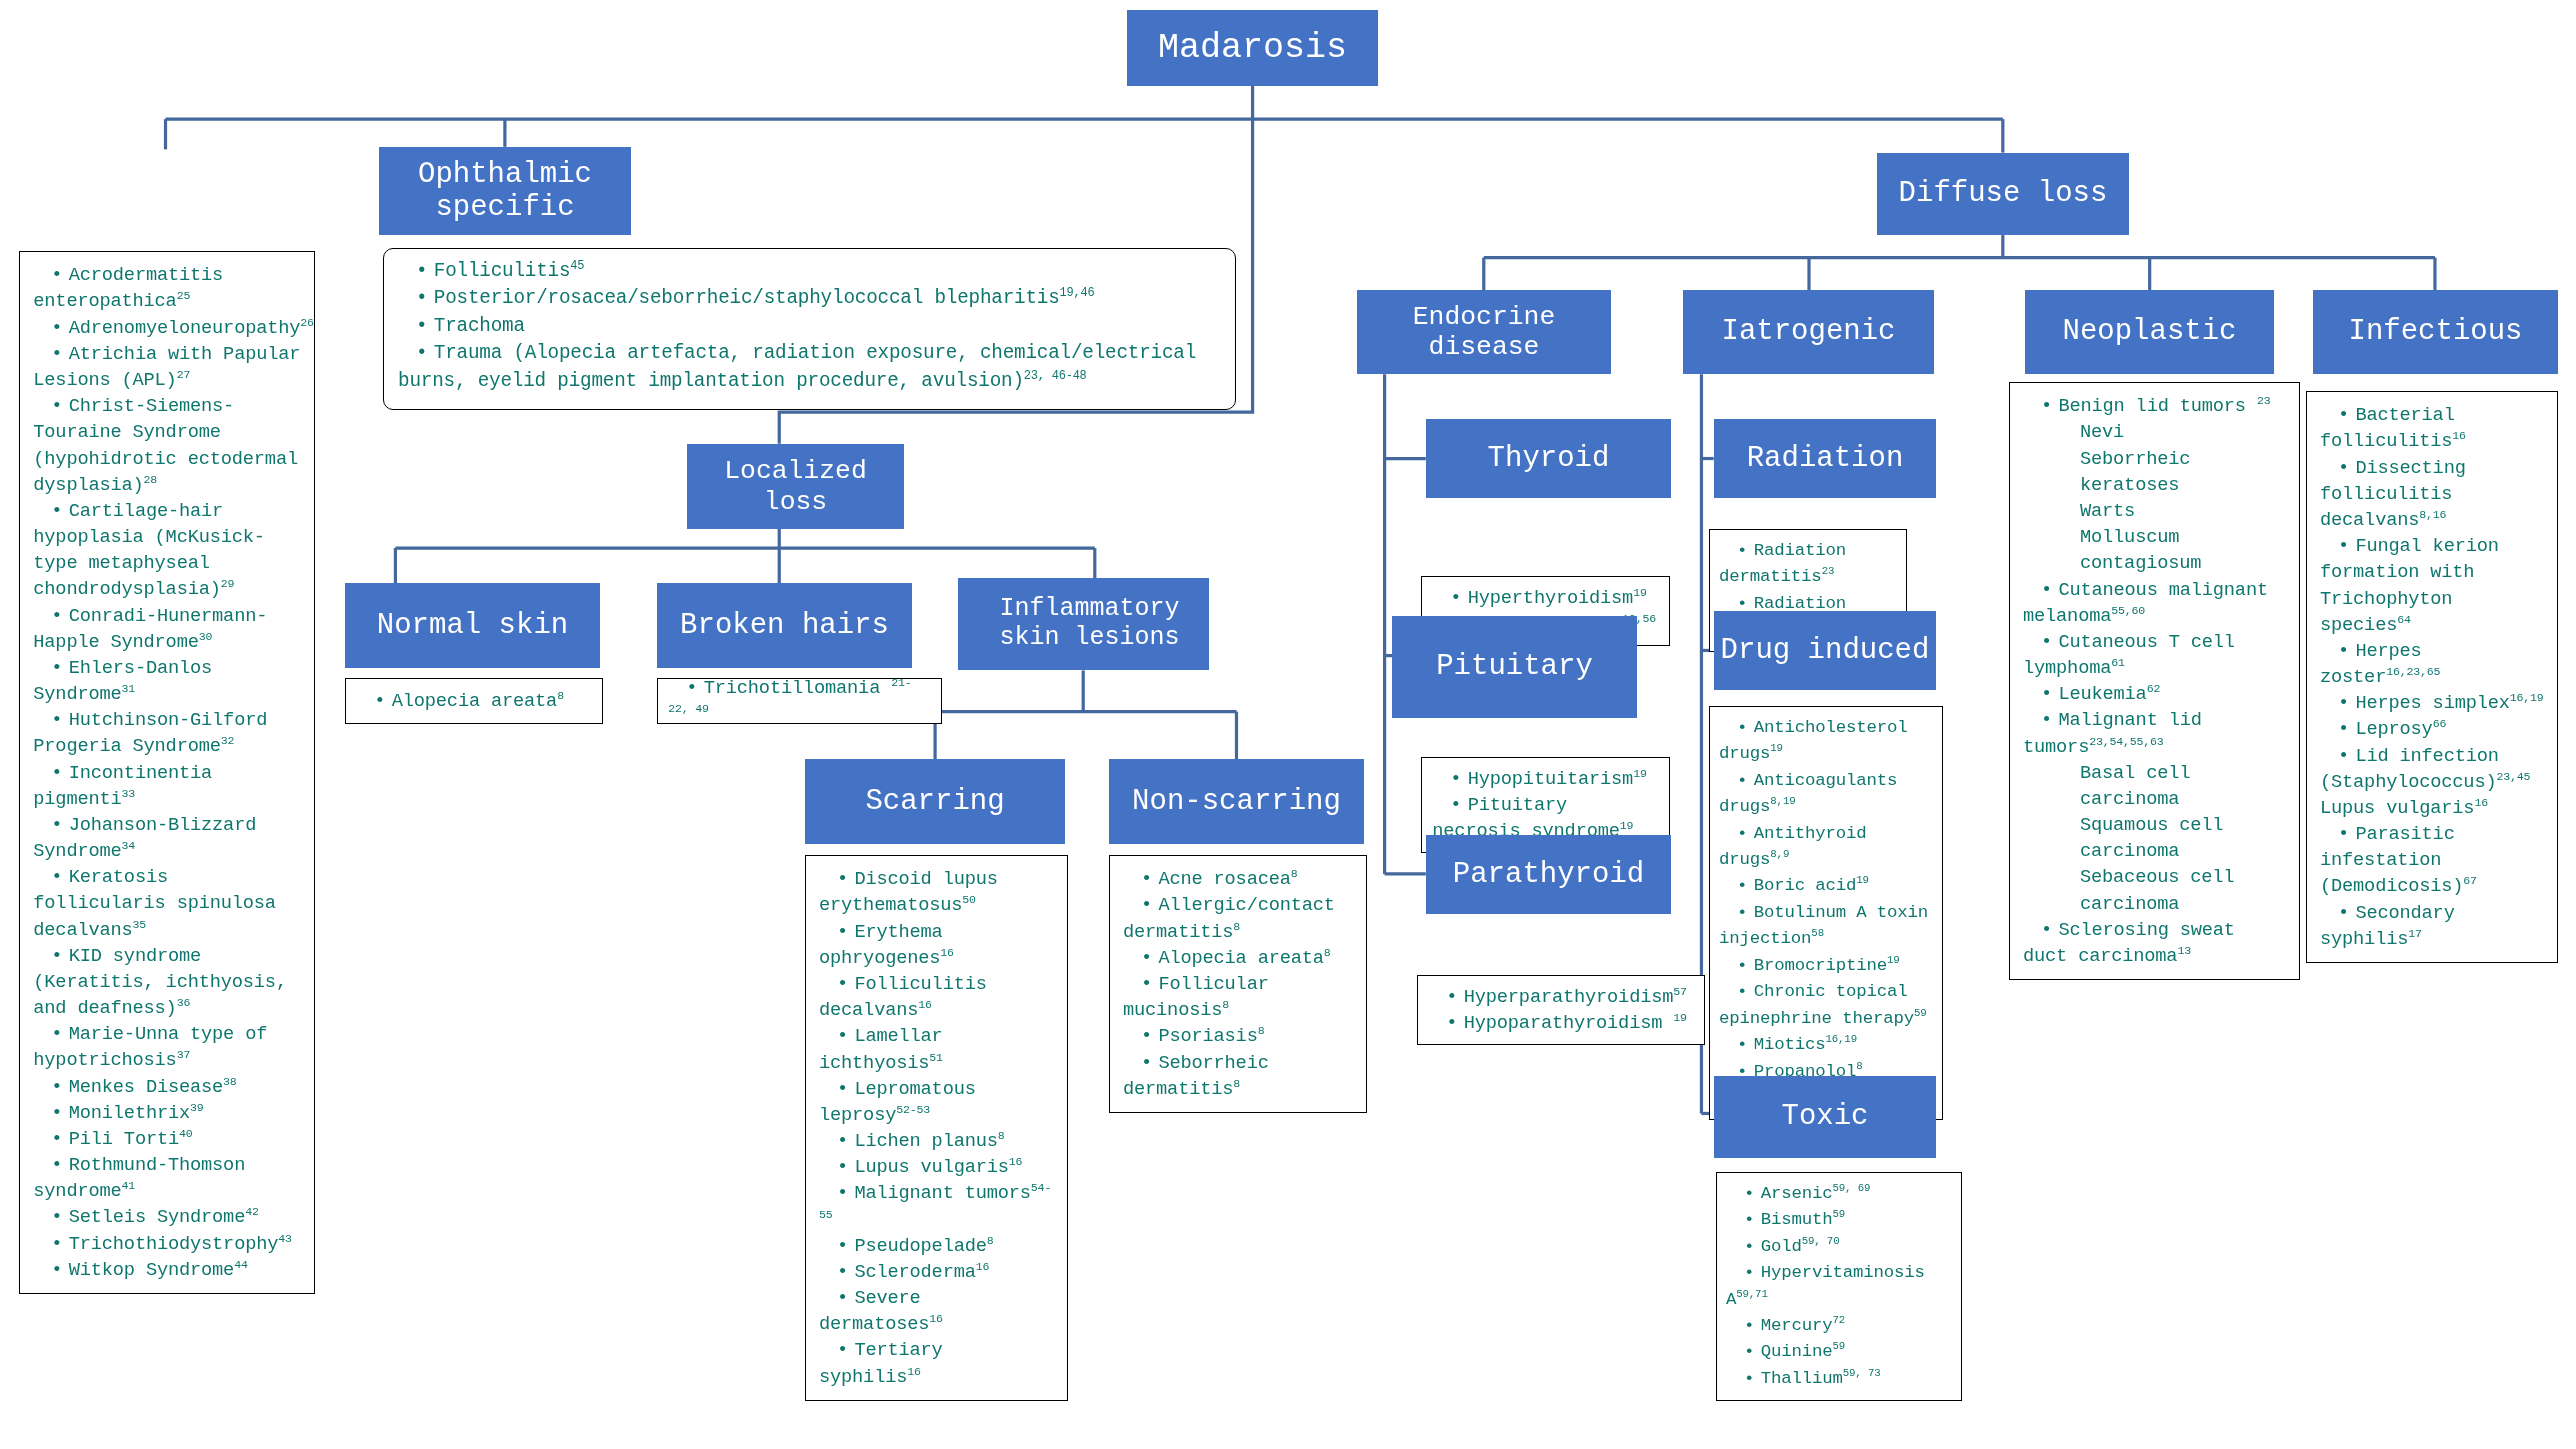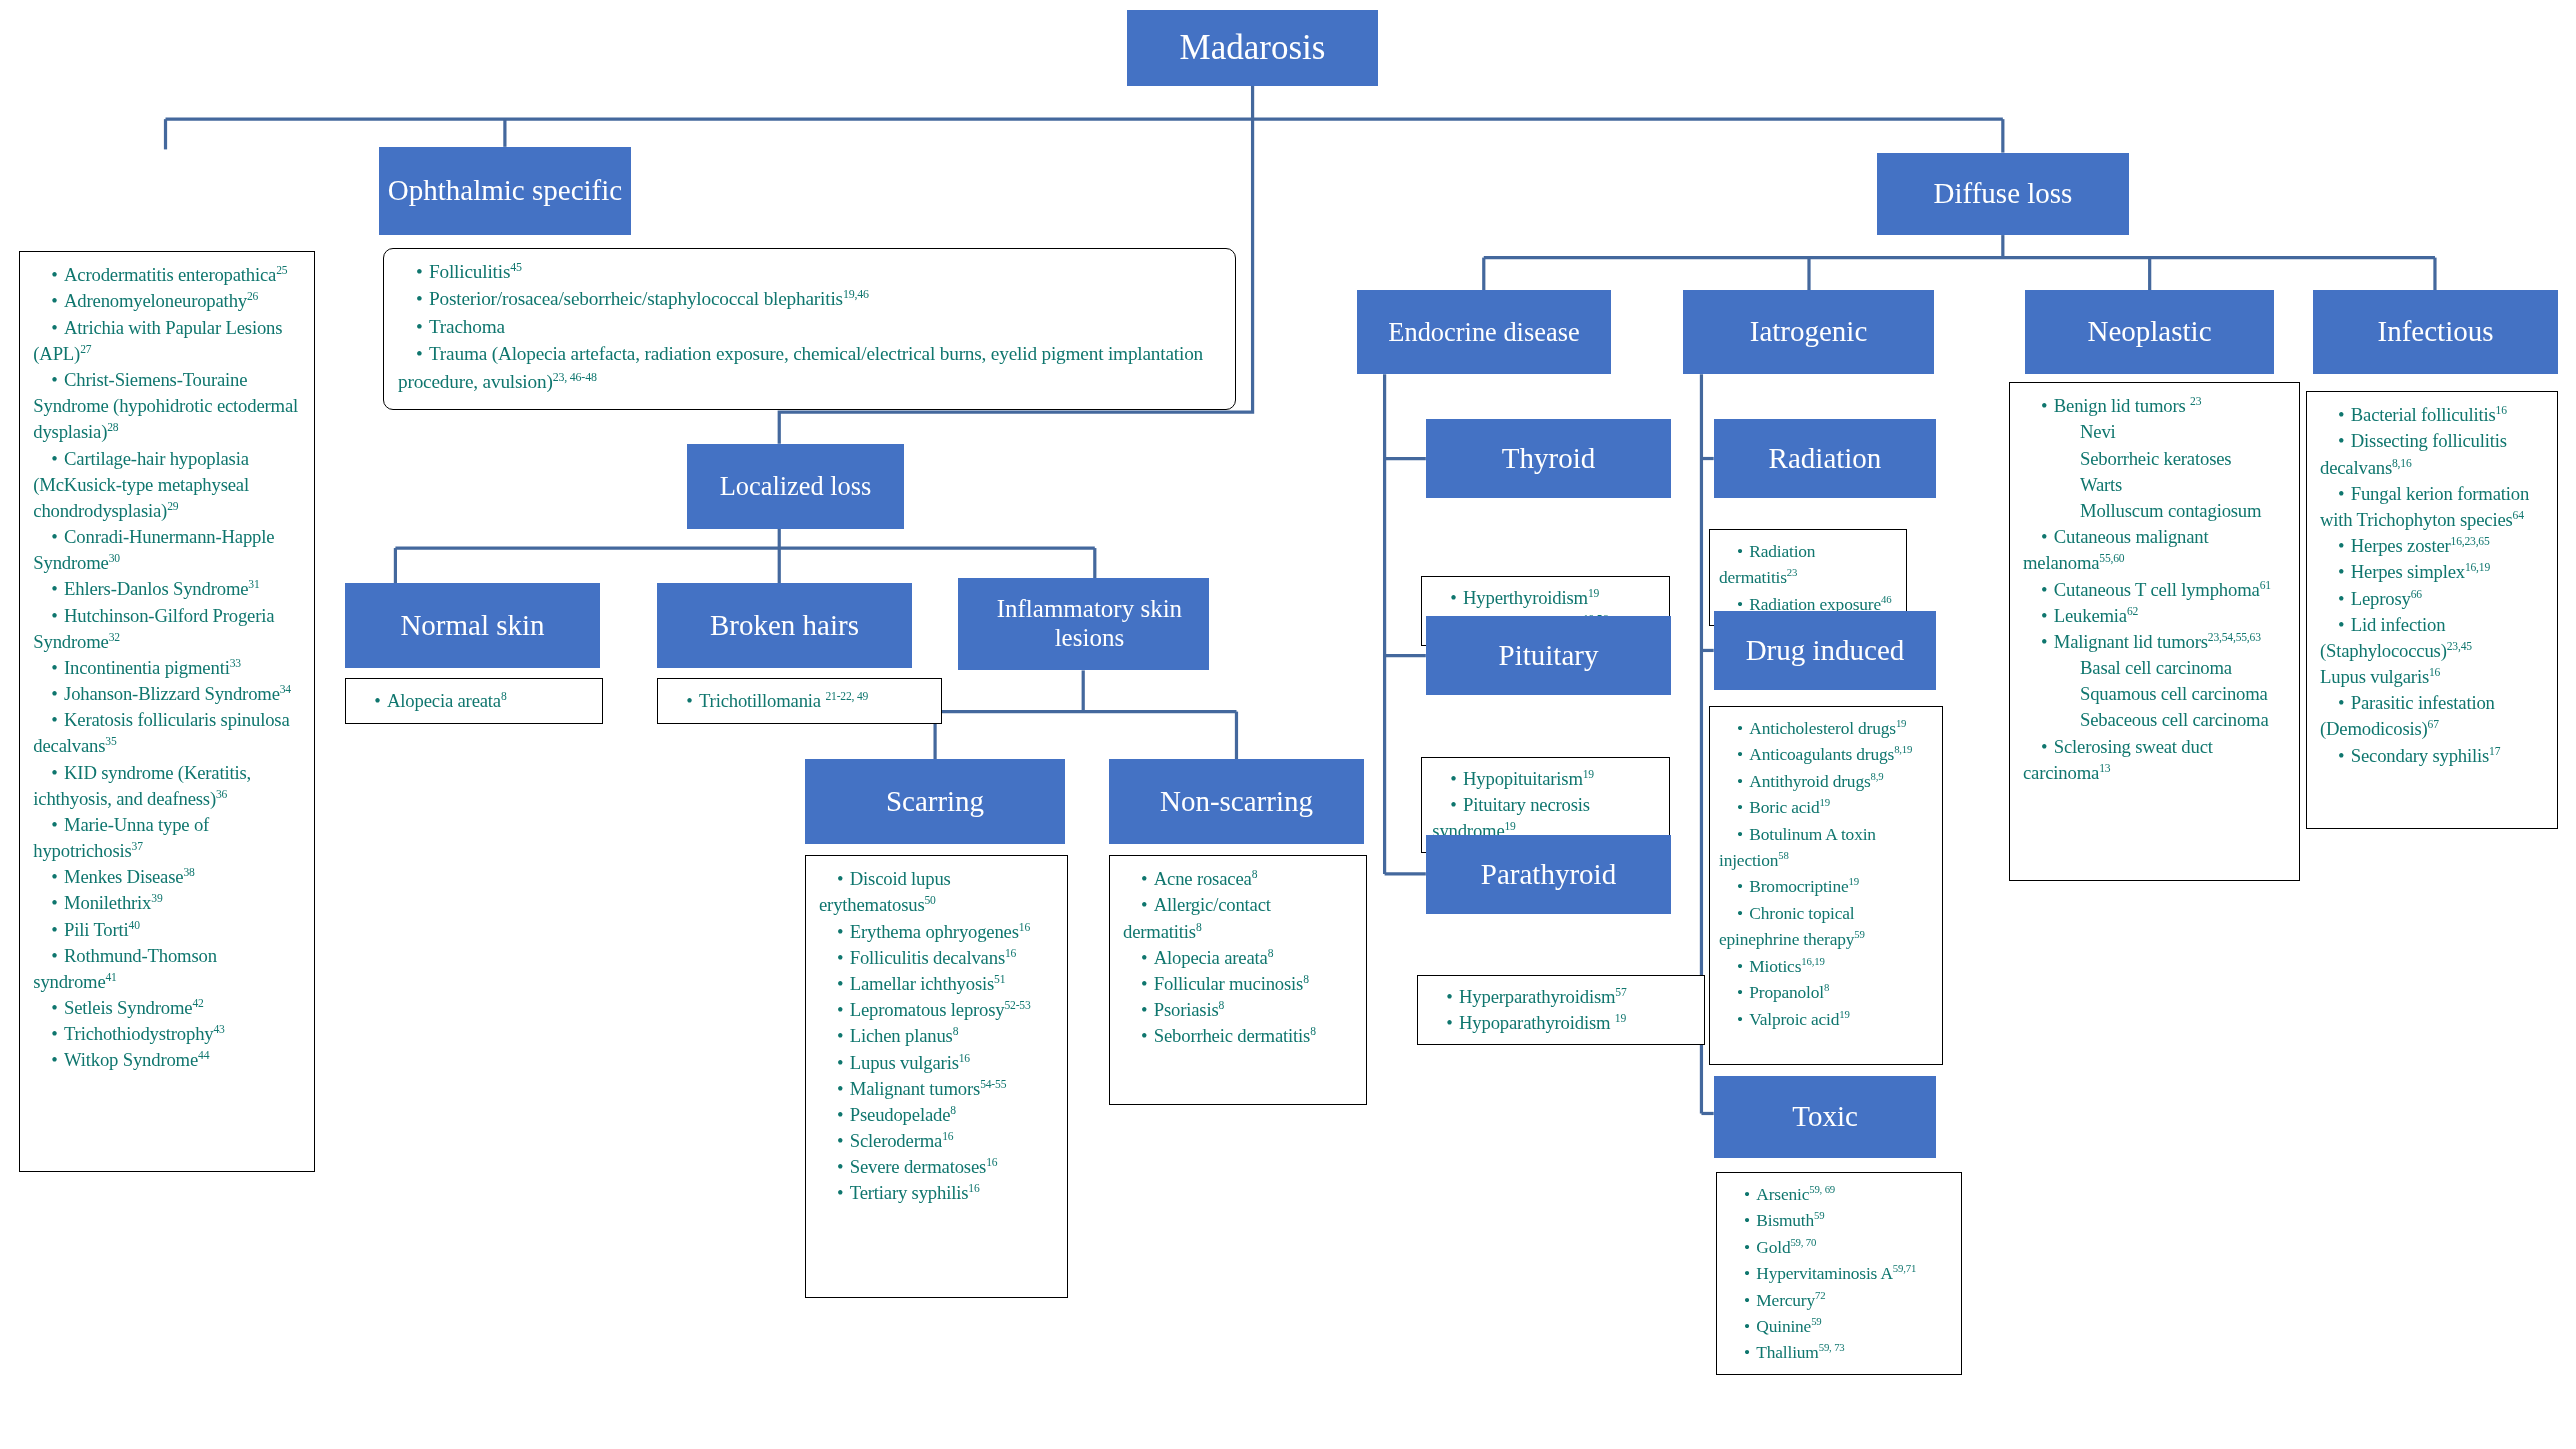--- a/index.html
+++ b/index.html
@@ -1,18 +1,18 @@
 <!DOCTYPE html>
 <html style="font-size:10.3px"><head>
 <meta charset="utf-8">
 <style>
   html,body{margin:0;padding:0;background:#ffffff;}
   #canvas{
     position:relative;width:2576px;height:1449px;background:#ffffff;
-    font-family:Liberation Serif, serif;overflow:hidden;
+    font-family:Liberation Mono, monospace;overflow:hidden;
   }
   #wires{position:absolute;left:0;top:0;pointer-events:none;}
   .hdr{
     position:absolute;box-sizing:border-box;background:#4472C4;color:#ffffff;
     display:flex;align-items:center;justify-content:center;text-align:center;
     font-size:29px;line-height:1.15;padding:2.6px 5.2px;
   }
   .hdr.big{font-size:35px;}
   .hdr.sm{font-size:26.4px;}
   .hdr.xs{font-size:25px;padding-left:17px;}
@@ -144,21 +144,21 @@
   <div class="hdr sm" style="left:1357px;top:290px;width:254px;height:84px">Endocrine disease</div>
   <div class="hdr" style="left:1683px;top:290px;width:251px;height:84px">Iatrogenic</div>
   <div class="hdr" style="left:2025px;top:290px;width:249px;height:84px">Neoplastic</div>
   <div class="hdr" style="left:2313px;top:290px;width:245px;height:84px">Infectious</div>
 
   <div class="hdr" style="left:1426px;top:419px;width:245px;height:79px">Thyroid</div>
   <div class="lst tight" style="left:1421px;top:529px;width:249px">
       <div class="li bullet"><span class="blt">•</span>Hyperthyroidism<sup>19</sup></div>
       <div class="li bullet"><span class="blt">•</span>Hypothyroidism<sup>19,56</sup></div>
     </div>
-  <div class="hdr" style="left:1426px;top:616px;width:245px;height:79px">Pituitary</div>
+  <div class="hdr" style="left:1392px;top:616px;width:245px;height:102px">Pituitary</div>
   <div class="lst tight" style="left:1421px;top:710px;width:249px">
       <div class="li bullet"><span class="blt">•</span>Hypopituitarism<sup>19</sup></div>
       <div class="li bullet"><span class="blt">•</span>Pituitary necrosis syndrome<sup>19</sup></div>
     </div>
   <div class="hdr" style="left:1426px;top:835px;width:245px;height:79px">Parathyroid</div>
   <div class="lst tight" style="left:1417px;top:928px;width:288px">
       <div class="li bullet"><span class="blt">•</span>Hyperparathyroidism<sup>57</sup></div>
       <div class="li bullet"><span class="blt">•</span>Hypoparathyroidism <sup>19</sup></div>
     </div>
 

